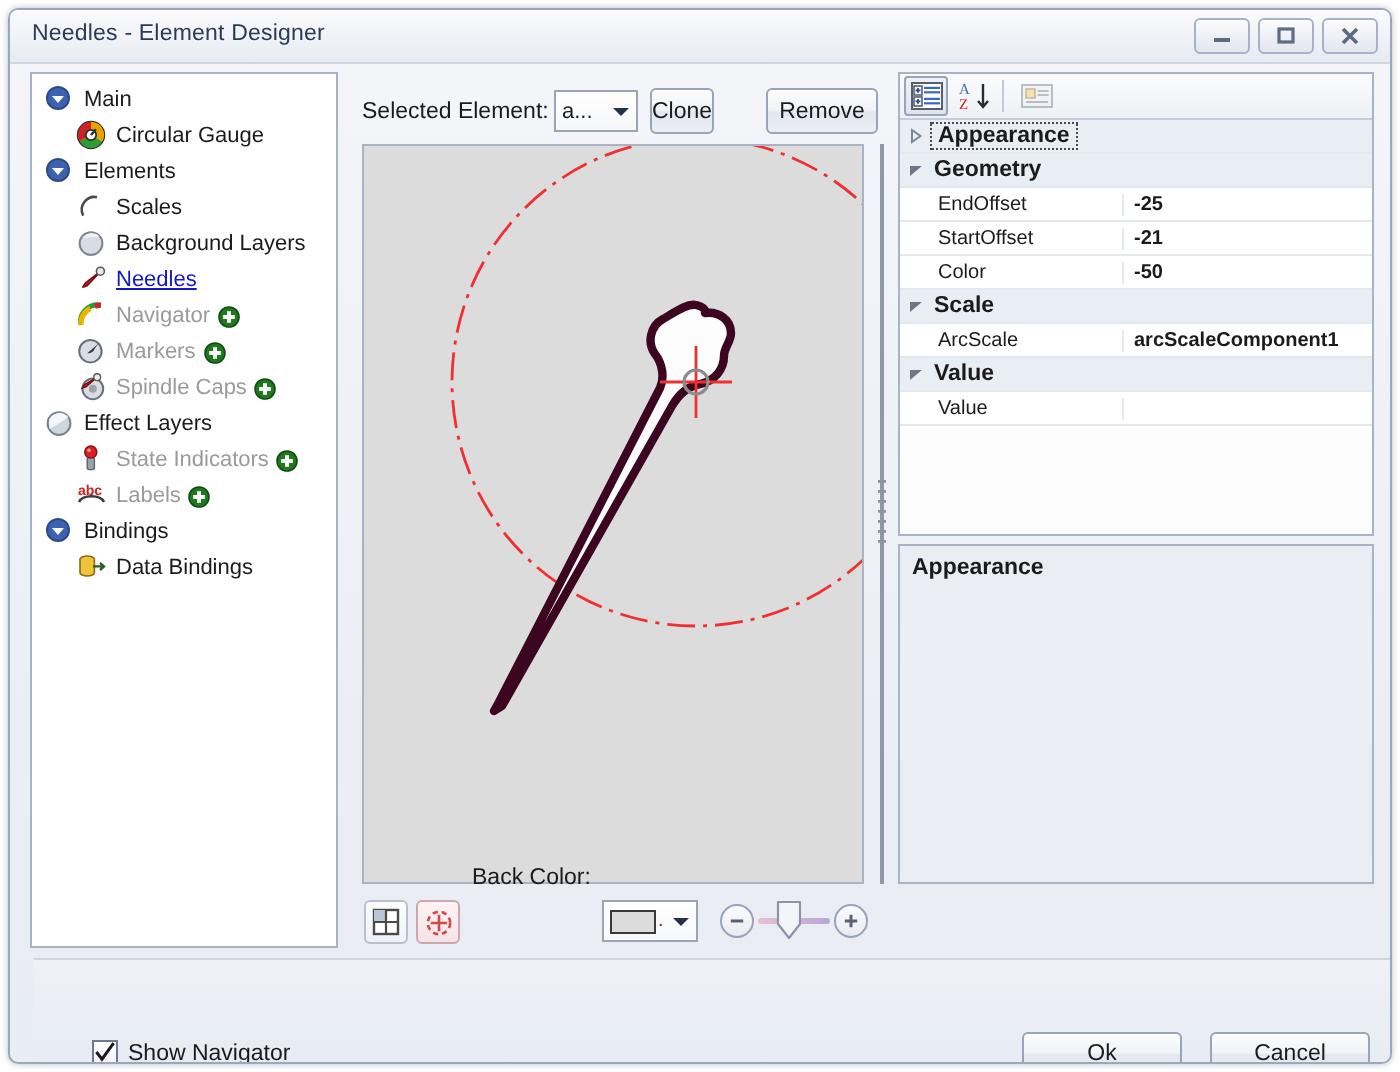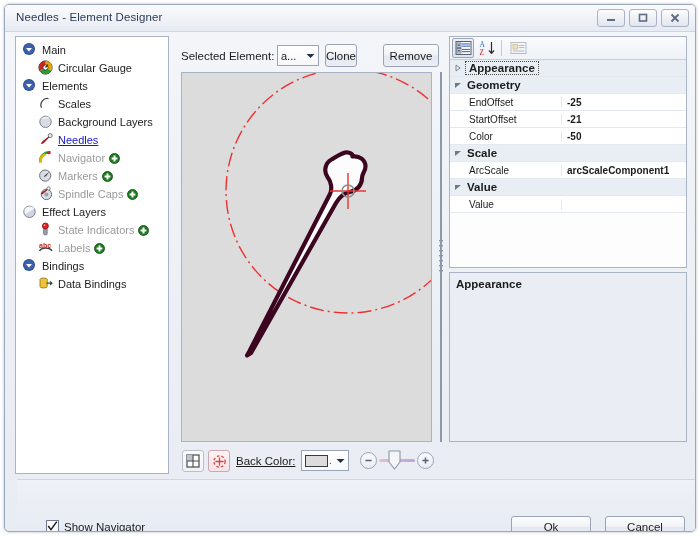--- a/index.html
+++ b/index.html
@@ -125,22 +125,22 @@
     position: absolute; top: 418px;
     width: 22px; height: 22px;
     border: 1px solid #b9c0cc;
     border-radius: 3px;
     background: linear-gradient(to bottom, #fdfdfe 0%, #eef1f6 100%);
     display: flex; align-items: center; justify-content: center;
   }
   #tb-grid { left: 177px; }
   #tb-center { left: 203px; background: linear-gradient(to bottom, #fdf2f4 0%, #f6e3e7 100%); border-color: #caa8b0; }
   #backcolor-label {
-    position: absolute; left: 231px; top: 423px;
-    font-size: 11.5px; white-space: nowrap; text-decoration: underline;
+    position: absolute; left: 231px; top: 401px;
+    font-size: 11.5px; white-space: nowrap;
   }
   #backcolor-combo {
     position: absolute; left: 296px; top: 418px;
     width: 48px; height: 21px;
     border: 1px solid #9aa4b6;
     background: linear-gradient(to bottom, #ffffff 0%, #f7f8fb 100%);
     display: flex; align-items: center;
   }
   #bc-swatch {
     width: 23px; height: 12px; margin-left: 3px;

